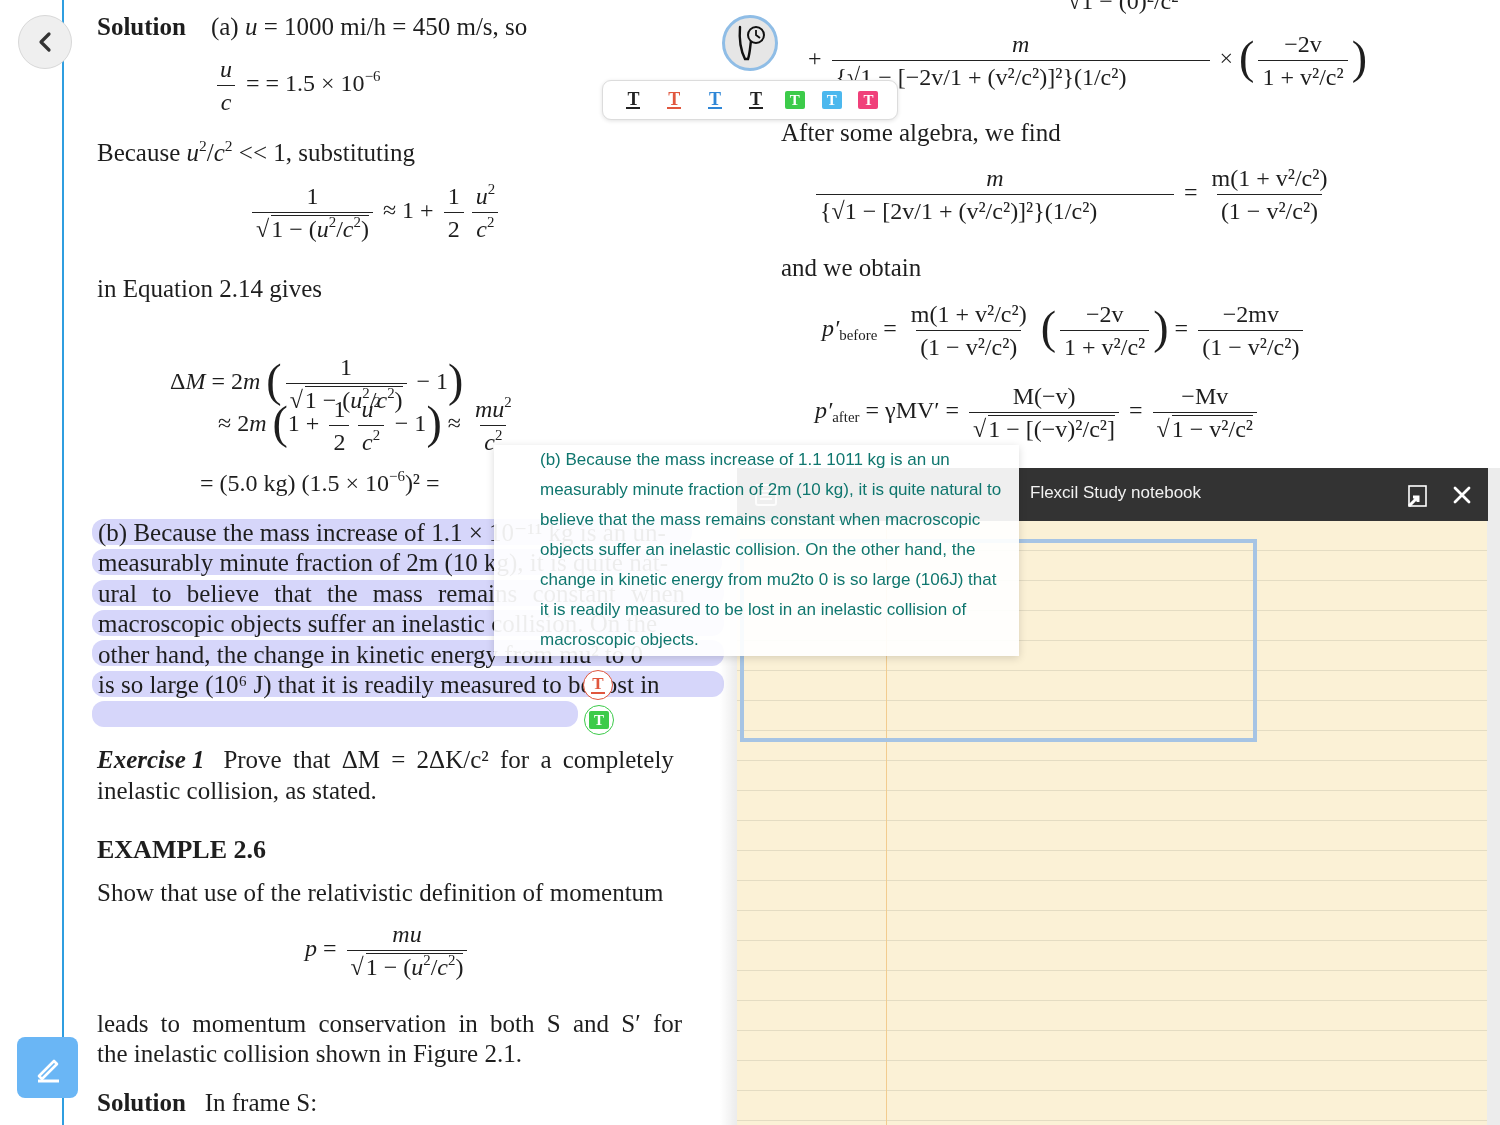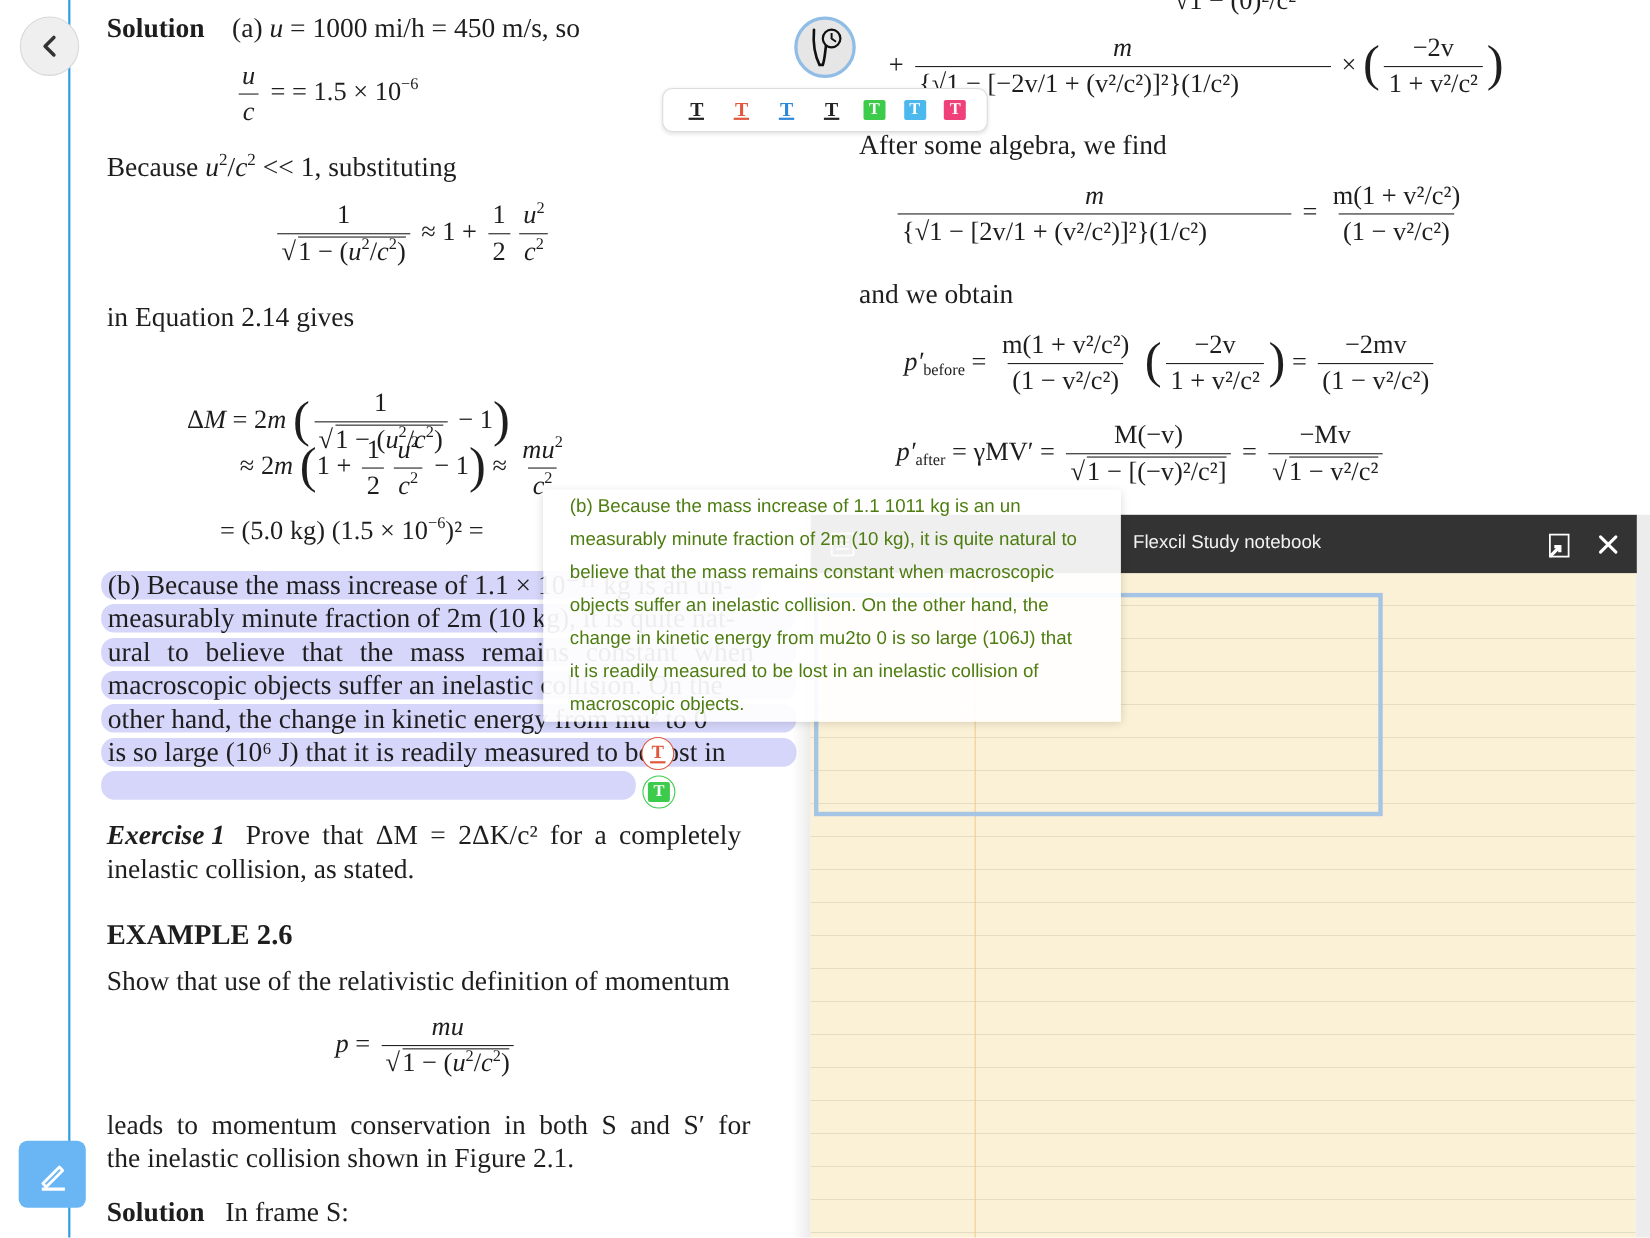--- a/index.html
+++ b/index.html
@@ -36,21 +36,21 @@
   .nb-header{left:737px;top:468px;width:751px;height:53px;background:#333333;display:flex;align-items:center;}
   .nb-title{left:1030px;top:483px;color:#f2f2f2;font-size:17px;}
   .nb-page{left:737px;top:521px;width:750px;height:604px;background:#fbf1d6;
      background-image:repeating-linear-gradient(to bottom, transparent 0, transparent 29px, #e4dcc3 29px, #e4dcc3 30px);}
   .nb-margin{left:886px;top:521px;width:1px;height:604px;background:#f2cc8f;}
   .nb-sel{left:740px;top:539px;width:517px;height:203px;border:4px solid #a6c4e4;box-sizing:border-box;}
   .nb-shadow{left:720px;top:468px;width:17px;height:657px;background:linear-gradient(to right,rgba(0,0,0,0),rgba(0,0,0,.08));}
 
   
   .popup{left:494px;top:445px;width:525px;height:211px;background:rgba(255,255,255,0.92);box-shadow:0 2px 8px rgba(0,0,0,.15);}
-  .popup-text{left:518px;top:445px;width:500px;font-size:17px;line-height:30px;color:#4d7c0f;white-space:pre-line;}
+  .popup-text{left:540px;top:445px;width:500px;font-size:17px;line-height:30px;color:#0f766e;white-space:pre-line;}
 
   .marker{width:30px;height:30px;border-radius:50%;background:#fff;display:flex;align-items:center;justify-content:center;box-sizing:border-box;}
 </style>
 </head>
 <body>
 
 <div class="abs left-rule"></div>
 <div class="abs back-btn">
   <svg width="20" height="22" viewBox="0 0 20 22">
       <path d="M14 3 L6 11 L14 19" fill="none" stroke="#333" stroke-width="3.2" stroke-linecap="round" stroke-linejoin="round"></path>

